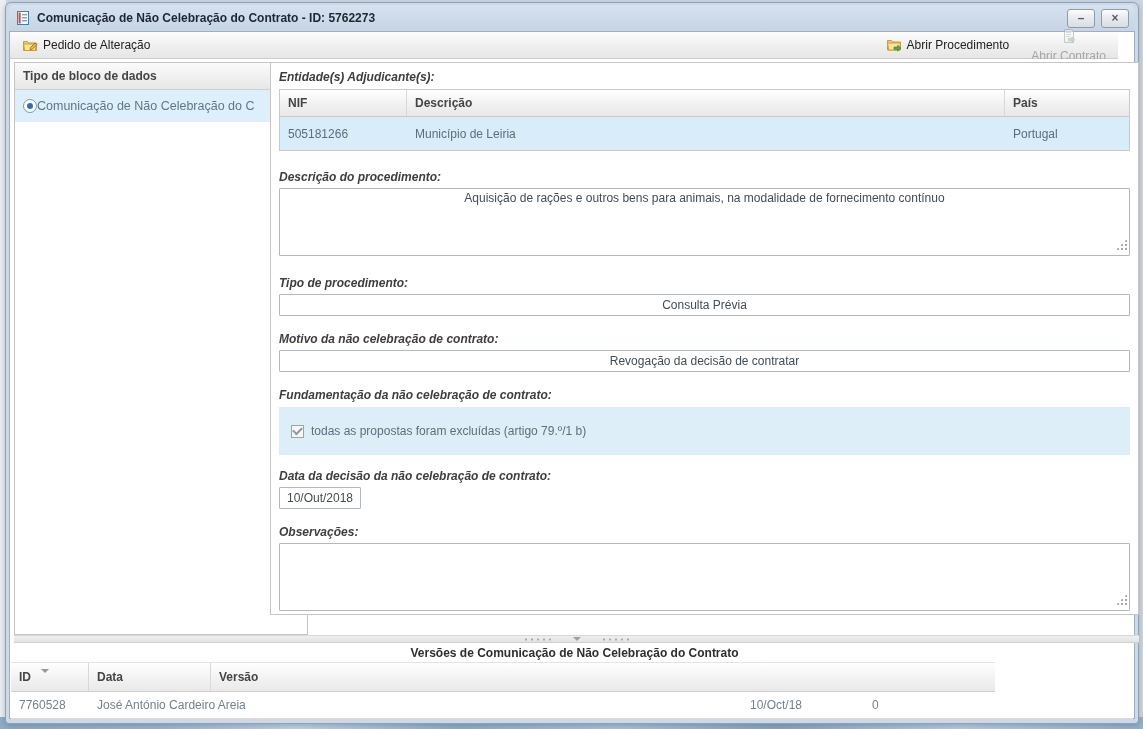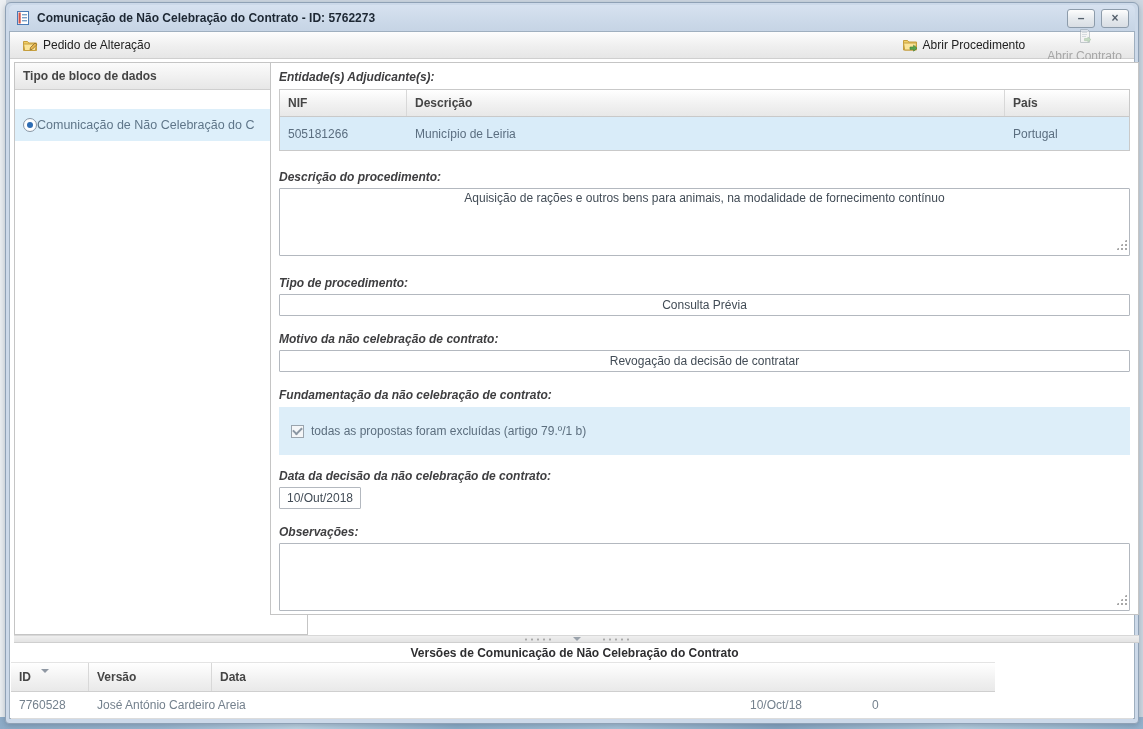--- a/index.html
+++ b/index.html
@@ -17,37 +17,37 @@
     border-radius:5px 5px 0 0;box-sizing:border-box;}
   .title-text{font-size:12px;font-weight:bold;color:#1d2733;margin-left:6px;flex:1;
     white-space:nowrap;overflow:hidden;}
   .win-btn{width:26px;height:17px;margin-left:6px;border:1px solid #8d9cab;border-radius:3px;
     background:linear-gradient(180deg,#fdfdfd,#e6eaee 50%,#d9dee4);display:flex;align-items:center;
     justify-content:center;font-size:12px;font-weight:bold;color:#55606c;line-height:1;cursor:default;}
   .win-body{position:absolute;left:3px;top:28px;right:3px;bottom:4px;background:#fff;
     border:1px solid #9fafbf;box-sizing:border-box;}
 
   
-  .toolbar{position:absolute;left:0;top:0;right:0;height:27px;box-sizing:border-box;
+  .toolbar{position:absolute;left:0;top:0;right:16px;height:27px;box-sizing:border-box;
     background:linear-gradient(180deg,#fdfdfd 0%,#f0f0f0 50%,#e6e6e6 100%);
     border-bottom:1px solid #cfcfcf;display:flex;align-items:center;padding:0 8px;}
   .tb-btn{display:flex;align-items:center;gap:5px;font-size:12px;color:#222;padding:2px 4px;cursor:default;}
   .tb-btn.disabled{color:#a6a6a6;}
   .tb-spacer{flex:1;}
 
   
   .content{position:absolute;left:0;top:27px;right:0;bottom:0;background:#fff;}
 
   .sidebar{position:absolute;left:4px;top:3px;width:294px;height:573px;
     border:1px solid #c5c5c5;box-sizing:border-box;background:#fff;}
   .sidebar-header{height:27px;box-sizing:border-box;border-bottom:1px solid #cfcfcf;
     background:linear-gradient(180deg,#fbfbfb,#efefef 60%,#e7e7e7);
     display:flex;align-items:center;padding:0 8px;font-size:12px;font-weight:bold;color:#454545;}
   .sidebar-item{height:32px;display:flex;align-items:center;gap:0;padding:0 8px;
-    background:#ddeffa;font-size:12.5px;color:#5f7689;cursor:default;white-space:nowrap;overflow:hidden;margin-top:19px;}
+    background:#ddeffa;font-size:12.5px;color:#5f7689;cursor:default;white-space:nowrap;overflow:hidden;}
   .radio{width:14px;height:14px;border-radius:50%;border:1px solid #8795a3;background:#fff;
     display:flex;align-items:center;justify-content:center;flex:0 0 auto;box-sizing:border-box;}
   .radio .dot{width:6px;height:6px;border-radius:50%;background:#2f6db3;}
 
   .main-panel{position:absolute;left:260px;top:3px;width:869px;height:553px;
     border:1px solid #c5c5c5;box-sizing:border-box;background:#fff;padding:0 8px;overflow:hidden;}
   .form-label{display:block;font-size:12px;font-weight:bold;color:#3e3e40;margin:0;font-style:italic;}
   .mt6{margin-top:7px}.mt19{margin-top:19px}.mt20{margin-top:20px}.mt16{margin-top:16px}.mt14{margin-top:14px}
 
   
@@ -227,22 +227,22 @@
         <div class="grip-dots"></div>
       </div>
 
       <div class="versions">
         <div class="versions-title">Versões de Comunicação de Não Celebração do Contrato</div>
         <div class="v-grid-hd">
           <div class="grid-hd-cell v-id">
             <span>ID</span>
             <span class="sort-arrow"></span>
           </div>
+          <div class="grid-hd-cell v-data">Data</div>
           <div class="grid-hd-cell v-versao">Versão</div>
-          <div class="grid-hd-cell v-data">Data</div>
         </div>
         <div class="v-row">
           <div class="v-cell v-id">7760528</div>
           <div class="v-cell v-autor">José António Cardeiro Areia</div>
           <div class="v-cell v-data">10/Oct/18</div>
           <div class="v-cell v-versao">0</div>
         </div>
       </div>
 
     </div>

